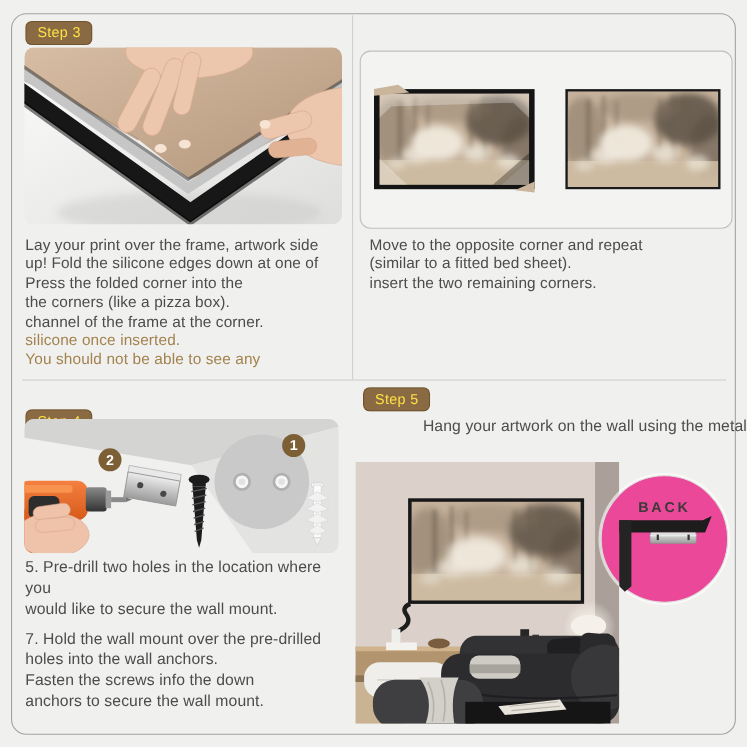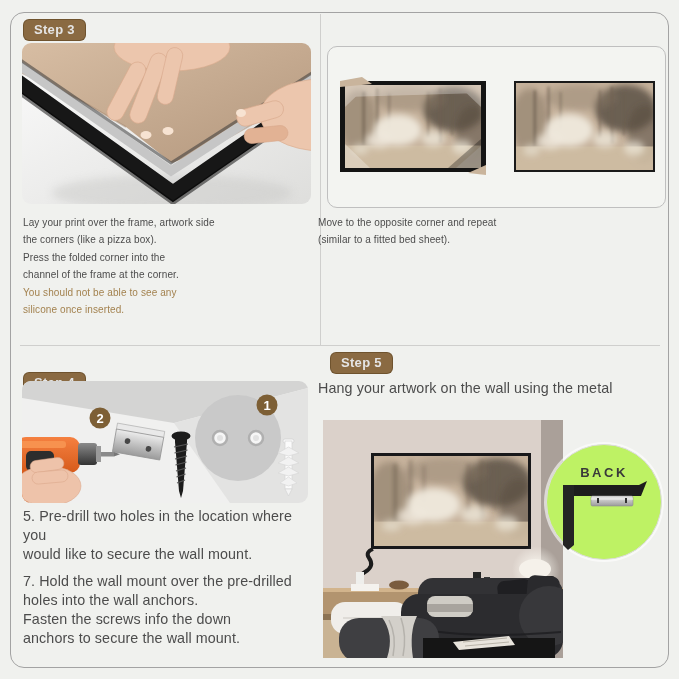--- a/index.html
+++ b/index.html
@@ -1,29 +1,29 @@
 <!DOCTYPE html>
 <html style="--page-bg: #f0f1ee; --border-color: #a3a3a3; --badge-bg: #8a6a42; --body-text: #4c4c4c; --highlight-text: #a3824f; --marker-bg: #7d5f35; --drill-orange: #e8682a; --artwork-tan: #c6b29c; --sofa-dark: #2c2c2f; --wall-beige: #dbd1ca;"><head>
 <meta charset="utf-8">
 <style>
   html,body{margin:0;padding:0;}
   body{width:679px;height:679px;background:var(--page-bg,#f0f1ee);font-family:"Liberation Sans",sans-serif;}
   .page{position:relative;width:679px;height:679px;overflow:hidden;}
   .outer-border{position:absolute;left:10px;top:12px;right:10px;bottom:11px;border:1.5px solid var(--border-color,#a3a3a3);border-radius:14px;pointer-events:none;}
   .v-divider{position:absolute;left:320px;top:14px;width:1px;height:331px;background:#cfcfcd;}
   .h-divider{position:absolute;left:20px;top:345px;width:640px;height:1px;background:#cfcfcd;}
-  .badge{position:absolute;display:inline-block;background:var(--badge-bg,#8a6a42);color:#e5e5e5;font-size:13px;font-weight:bold;padding:2px 10px 3px;border-radius:6px;border:1px solid rgba(60,40,10,.35);letter-spacing:.3px;}
+  .badge{position:absolute;display:inline-block;background:var(--badge-bg,#8a6a42);color:#fde047;font-size:13px;font-weight:normal;padding:2px 10px 3px;border-radius:6px;border:1px solid rgba(60,40,10,.35);letter-spacing:.3px;}
   .photo{position:absolute;overflow:hidden;}
   .rounded{border-radius:9px;}
-  .instr{position:absolute;color:var(--body-text,#4c4c4c);font-size:10px;line-height:17.4px;letter-spacing:.1px;}
+  .instr{position:absolute;color:var(--body-text,#4c4c4c);font-size:14px;line-height:17.4px;letter-spacing:.1px;}
   .instr4{font-size:14.3px;line-height:19px;}
   .hl{color:var(--highlight-text,#a3824f);}
   .para-gap{height:8px;}
   .panel{position:absolute;left:327px;top:46px;width:337px;height:160px;border:1px solid #bfbfbf;border-radius:10px;background:#f3f4f1;}
-  .back-circle{position:absolute;left:546px;top:444px;width:114px;height:114px;border-radius:50%;background:#bef264;border:1px solid #dcdcdc;box-shadow:0 0 0 2px rgba(255,255,255,.6);}
+  .back-circle{position:absolute;left:546px;top:432px;width:114px;height:114px;border-radius:50%;background:#ec4899;border:1px solid #dcdcdc;box-shadow:0 0 0 2px rgba(255,255,255,.6);}
   .back-label{position:absolute;left:0;right:0;top:20px;text-align:center;color:#3a3a3a;font-size:13px;font-weight:bold;letter-spacing:2.5px;}
   svg{display:block;}
 </style>
 </head>
 <body>
 
 <div class="page">
 
   <svg width="0" height="0" style="position:absolute" aria-hidden="true">
     <defs>
@@ -115,25 +115,26 @@
         <ellipse cx="300" cy="72" rx="62" ry="36"></ellipse>
         <rect x="214" y="62" width="48" height="17" rx="8.5" transform="rotate(-16 238 70)"></rect>
         <rect x="222" y="84" width="44" height="15" rx="7.5" fill="#e2b294" transform="rotate(-6 244 91)"></rect>
         <ellipse cx="219" cy="70" rx="5" ry="4" fill="#f7e3d2" stroke="none"></ellipse>
       </g>
     </svg>
   </div>
 
   <div class="instr" style="left:23px;top:214px;width:292px;">
     <div>Lay your print over the frame, artwork side</div>
+    <div>up! Fold the silicone edges down at one of</div>
+    <div>Press the folded corner into the</div>
     <div>the corners (like a pizza box).</div>
-    <div>Press the folded corner into the</div>
     <div>channel of the frame at the corner.</div>
+    <div class="hl">silicone once inserted.</div>
     <div class="hl">You should not be able to see any</div>
-    <div class="hl">silicone once inserted.</div>
   </div>
 
   <div class="panel">
     <svg viewBox="0 0 337 160" width="337" height="160">
       <g>
         <rect x="12" y="34" width="146" height="91" fill="#141414"></rect>
         <use href="#art" x="17" y="38" width="136" height="83"></use>
         <g fill="#ffffff" opacity=".28">
           <polygon points="17,38 40,38 17,60"></polygon>
           <polygon points="153,38 130,38 153,60"></polygon>
@@ -145,23 +146,24 @@
         <polygon points="12,34 34,30 44,37 12,40" fill="#c9b49c"></polygon>
         <polygon points="158,118 140,126 158,128" fill="#c9b49c"></polygon>
       </g>
       <g>
         <rect x="186" y="34" width="141" height="91" fill="#1a1a1a"></rect>
         <use href="#art" x="188" y="36" width="137" height="87"></use>
       </g>
     </svg>
   </div>
 
-  <div class="instr" style="left:318px;top:214px;width:320px;">
+  <div class="instr" style="left:336px;top:214px;width:320px;">
     <div>Move to the opposite corner and repeat</div>
     <div>(similar to a fitted bed sheet).</div>
+    <div>insert the two remaining corners.</div>
   </div>
 
   <div class="badge" style="left:23px;top:372px;">Step 4</div>
 
   <div class="photo rounded" style="left:22px;top:381px;width:286px;height:122px;">
     <svg viewBox="0 0 286 122" width="286" height="122">
       <rect width="286" height="122" fill="#f0f0ef"></rect>
       <polygon points="0,0 286,0 286,7 152,42 0,17" fill="#d4d4d3"></polygon>
       <polygon points="152,42 286,7 286,122 208,122" fill="#e3e3e2"></polygon>
       <circle cx="216" cy="57" r="43" fill="#c9c9c9"></circle>
@@ -234,21 +236,21 @@
     <div>would like to secure the wall mount.</div>
     <div class="para-gap"></div>
     <div>7. Hold the wall mount over the pre-drilled</div>
     <div>holes into the wall anchors.</div>
     <div>Fasten the screws info the down</div>
     <div>anchors to secure the wall mount.</div>
   </div>
 
   <div class="badge" style="left:330px;top:352px;">Step 5</div>
 
-  <div class="instr instr4" style="left:318px;top:379px;width:330px;">
+  <div class="instr instr4" style="left:349px;top:379px;width:330px;text-align:right;">
     <div>Hang your artwork on the wall using the metal</div>
   </div>
 
   <div class="photo" style="left:323px;top:420px;width:240px;height:238px;">
     <svg viewBox="0 0 240 238" width="240" height="238">
       <rect width="240" height="238" fill="var(--wall-beige,#dbd1ca)"></rect>
       <rect x="218" width="22" height="238" fill="#9d948c" opacity=".8"></rect>
       <rect x="0" y="196" width="44" height="42" fill="#c9b393"></rect>
       <g>
         <rect x="48" y="33" width="160" height="96" fill="#18181a"></rect>

